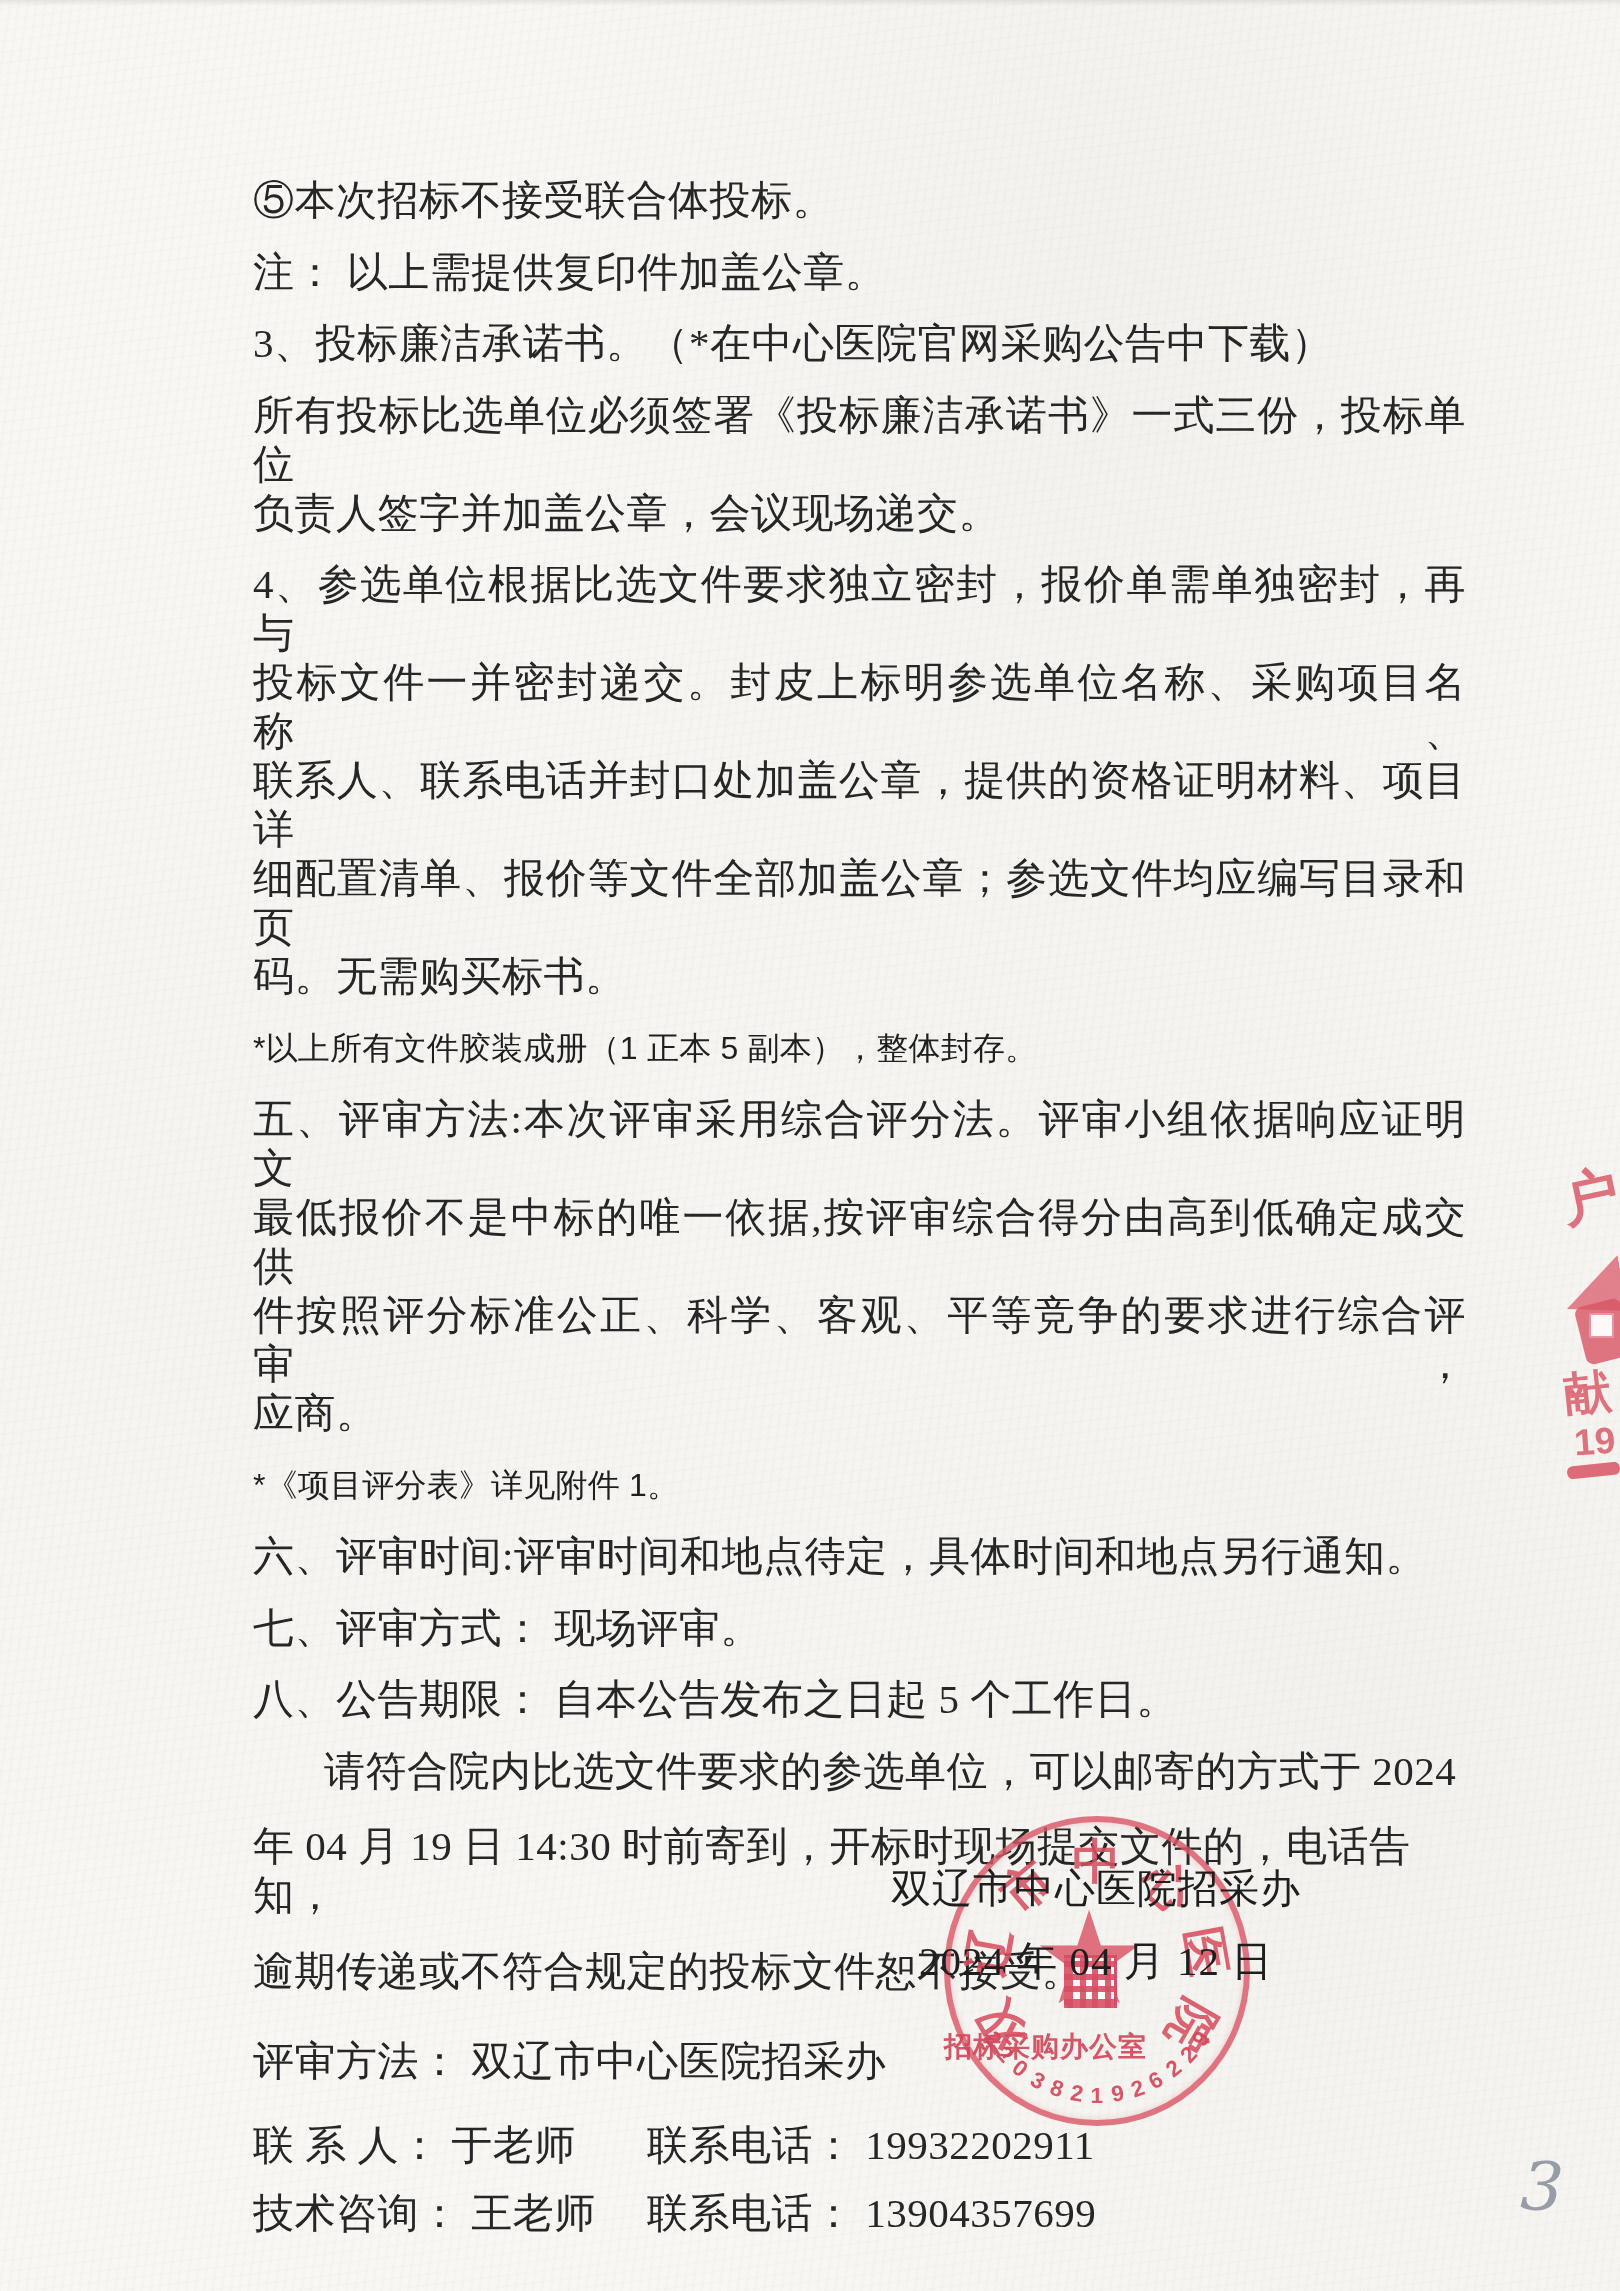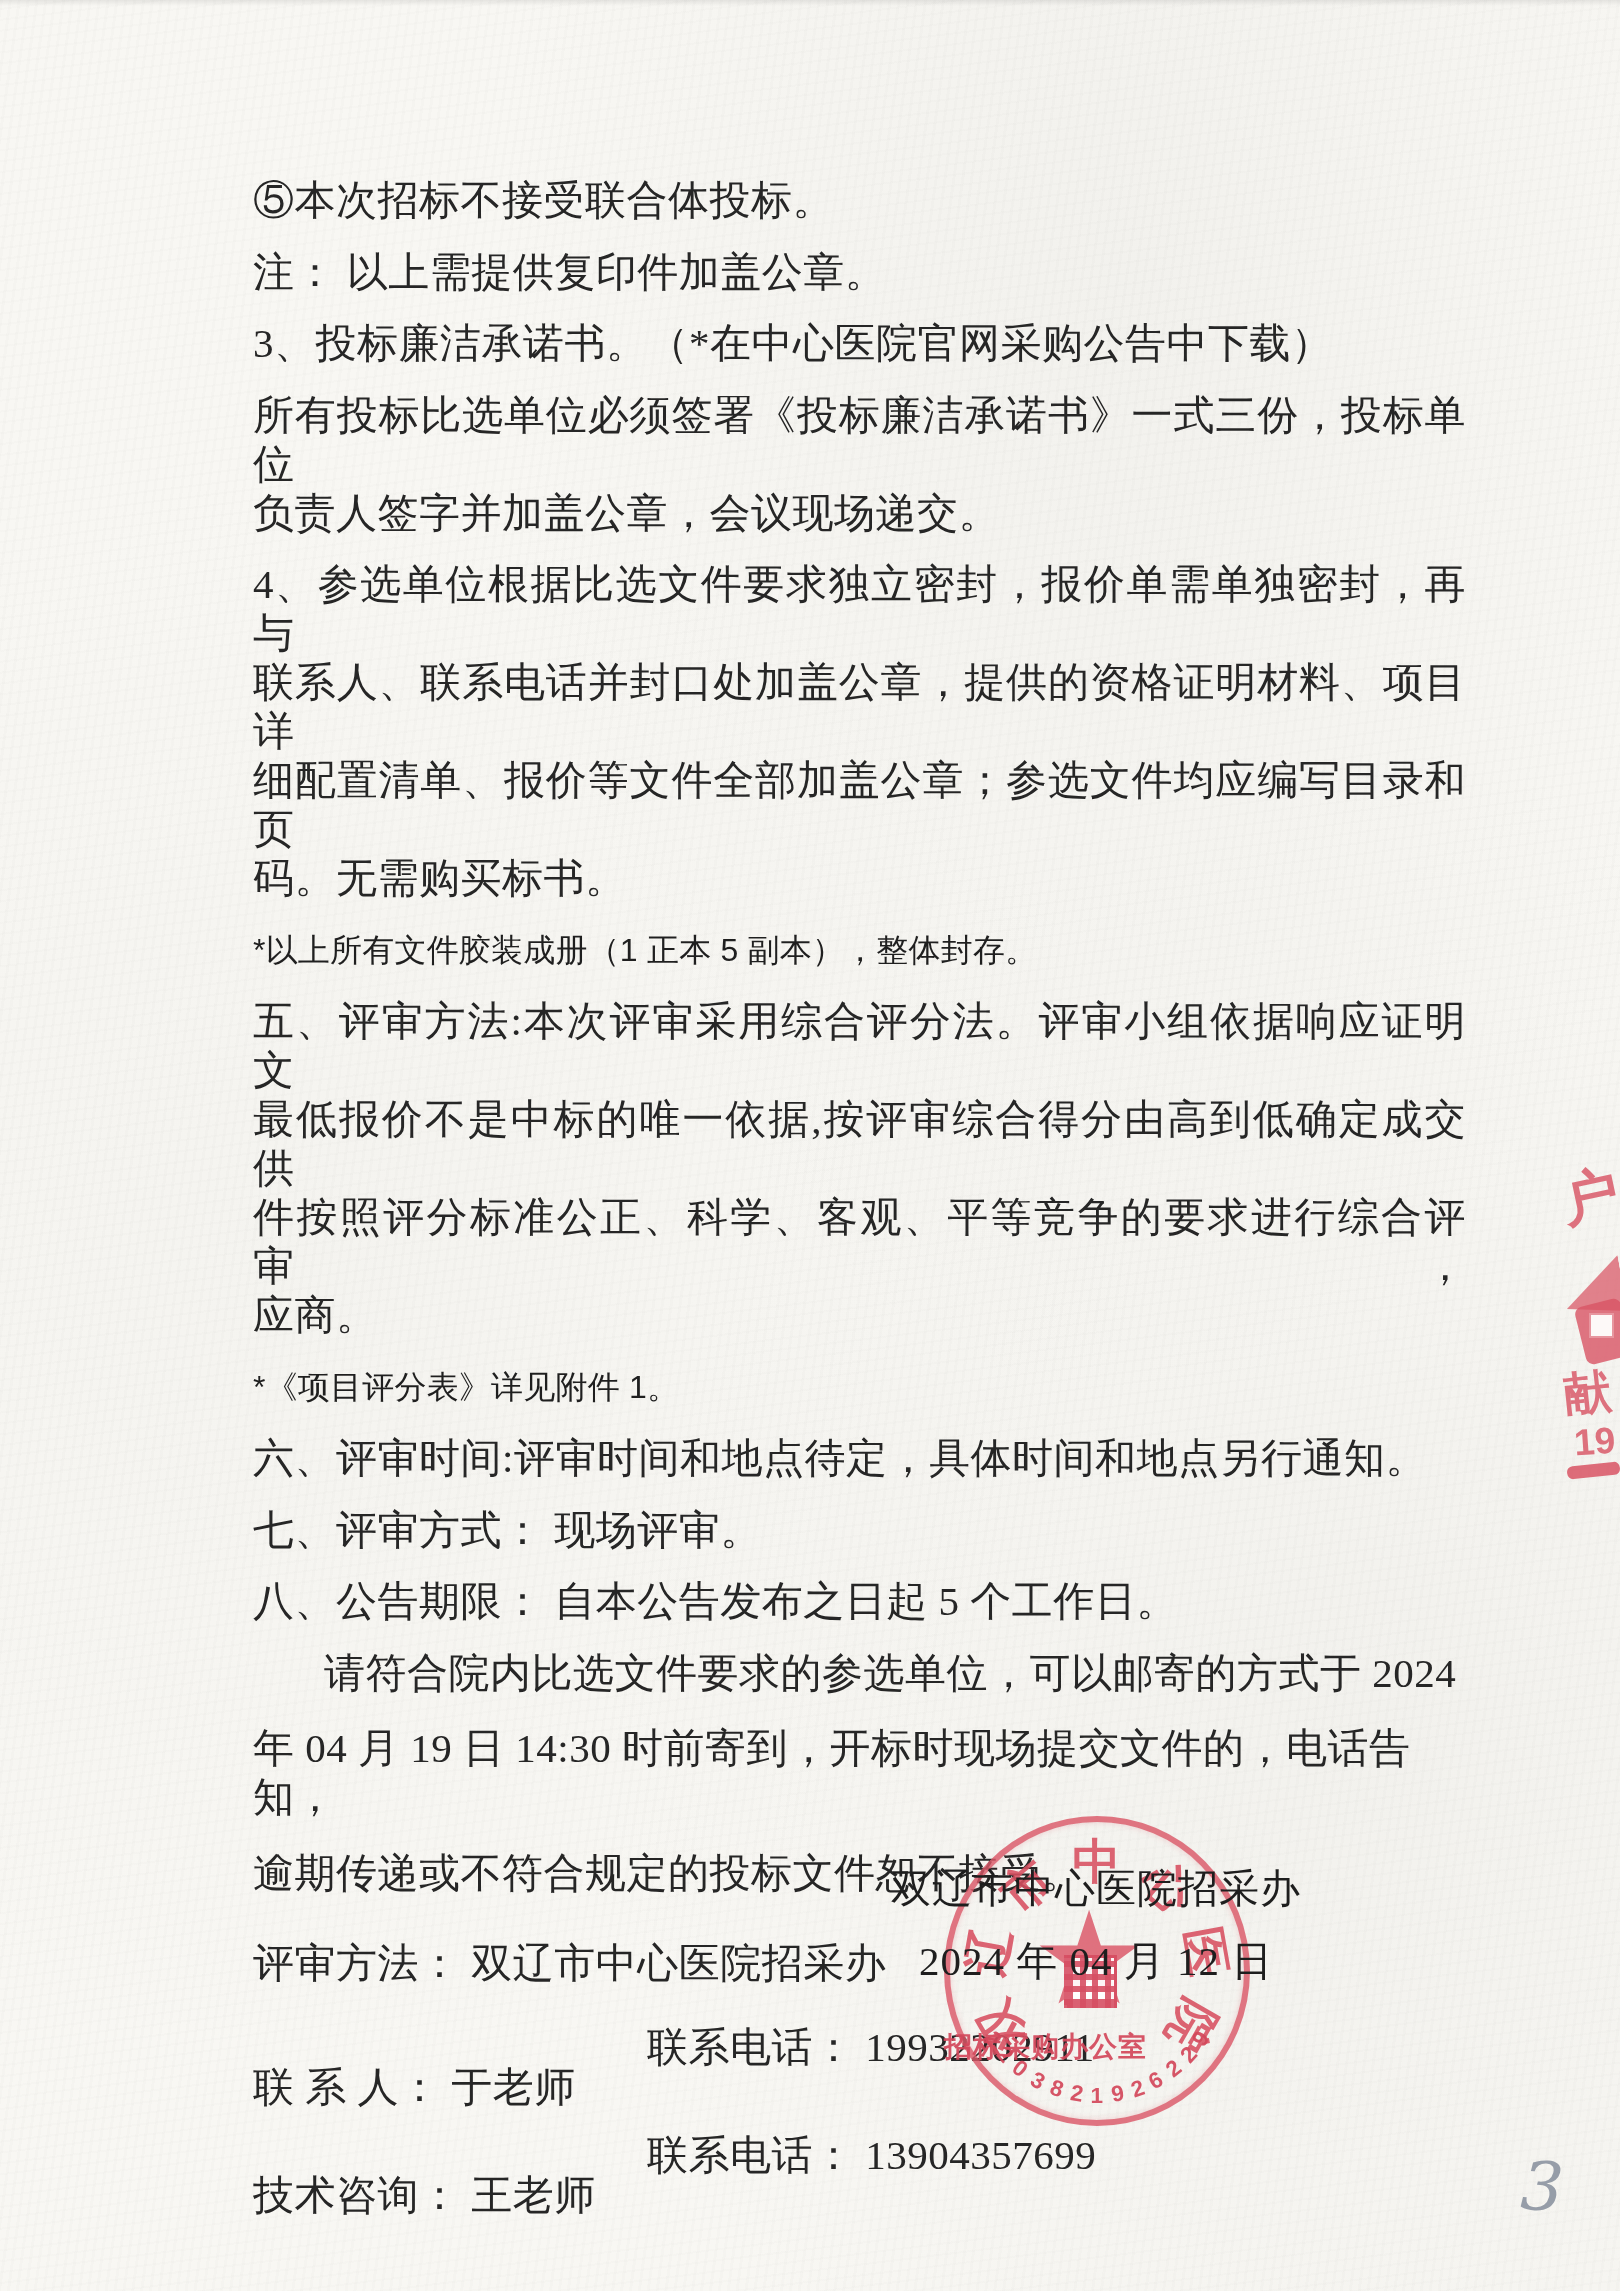--- a/index.html
+++ b/index.html
@@ -22,21 +22,21 @@
   .para .line{min-height:49px;}
   .para .line.fill{text-align:justify;text-align-last:justify;text-justify:inter-ideograph;}
   .para.bold{font-weight:400;font-family:"Liberation Sans","DejaVu Sans",sans-serif;
              font-size:32px;letter-spacing:0.2px;color:#1f1f1f;}
   .para.spaced{margin-bottom:26.5px;}
   .para.indent{text-indent:71px;}
   .para.gap-top{margin-top:41px;}
 
   .contact-rows{margin-top:35px;}
   .contact-row{display:flex;font-size:41px;line-height:49px;margin-bottom:19.6px;letter-spacing:0.5px;}
-  .contact-row .c-left{width:394px;flex:0 0 394px;margin-top:40px;}
+  .contact-row .c-left{width:394px;flex:0 0 394px;}
 
   .signature{position:absolute;left:851px;top:1864px;width:490px;text-align:center;
              color:#1e1e1e;z-index:3;font-family:Liberation Serif, serif;}
   .sig-org{font-size:40px;line-height:49px;letter-spacing:1px;}
   .sig-date{font-size:41px;line-height:49px;margin-top:23.5px;letter-spacing:1px;}
 
   .seal{position:absolute;left:944px;top:1816px;width:306px;height:310px;z-index:2;}
   .seal-ring{position:absolute;inset:0;border:6.9px solid rgba(219,88,104,0.82);
              border-radius:50%;box-shadow:inset 0 0 5.9px rgba(219,88,104,0.25);}
   .ring-char{position:absolute;width:51px;height:55px;font-size:48px;line-height:55px;
@@ -88,20 +88,21 @@
       </div>
       <div class="para">
         <div class="line">3、投标廉洁承诺书。（*在中心医院官网采购公告中下载）</div>
       </div>
       <div class="para">
         <div class="line fill">所有投标比选单位必须签署《投标廉洁承诺书》一式三份，投标单位</div>
         <div class="line">负责人签字并加盖公章，会议现场递交。</div>
       </div>
       <div class="para">
         <div class="line fill">4、参选单位根据比选文件要求独立密封，报价单需单独密封，再与</div>
+        <div class="line fill">投标文件一并密封递交。封皮上标明参选单位名称、采购项目名称、</div>
         <div class="line fill">联系人、联系电话并封口处加盖公章，提供的资格证明材料、项目详</div>
         <div class="line fill">细配置清单、报价等文件全部加盖公章；参选文件均应编写目录和页</div>
         <div class="line">码。无需购买标书。</div>
       </div>
       <div class="para bold">
         <div class="line">*以上所有文件胶装成册（1 正本 5 副本），整体封存。</div>
       </div>
       <div class="para">
         <div class="line fill">五、评审方法:本次评审采用综合评分法。评审小组依据响应证明文</div>
         <div class="line fill">最低报价不是中标的唯一依据,按评审综合得分由高到低确定成交供</div>

